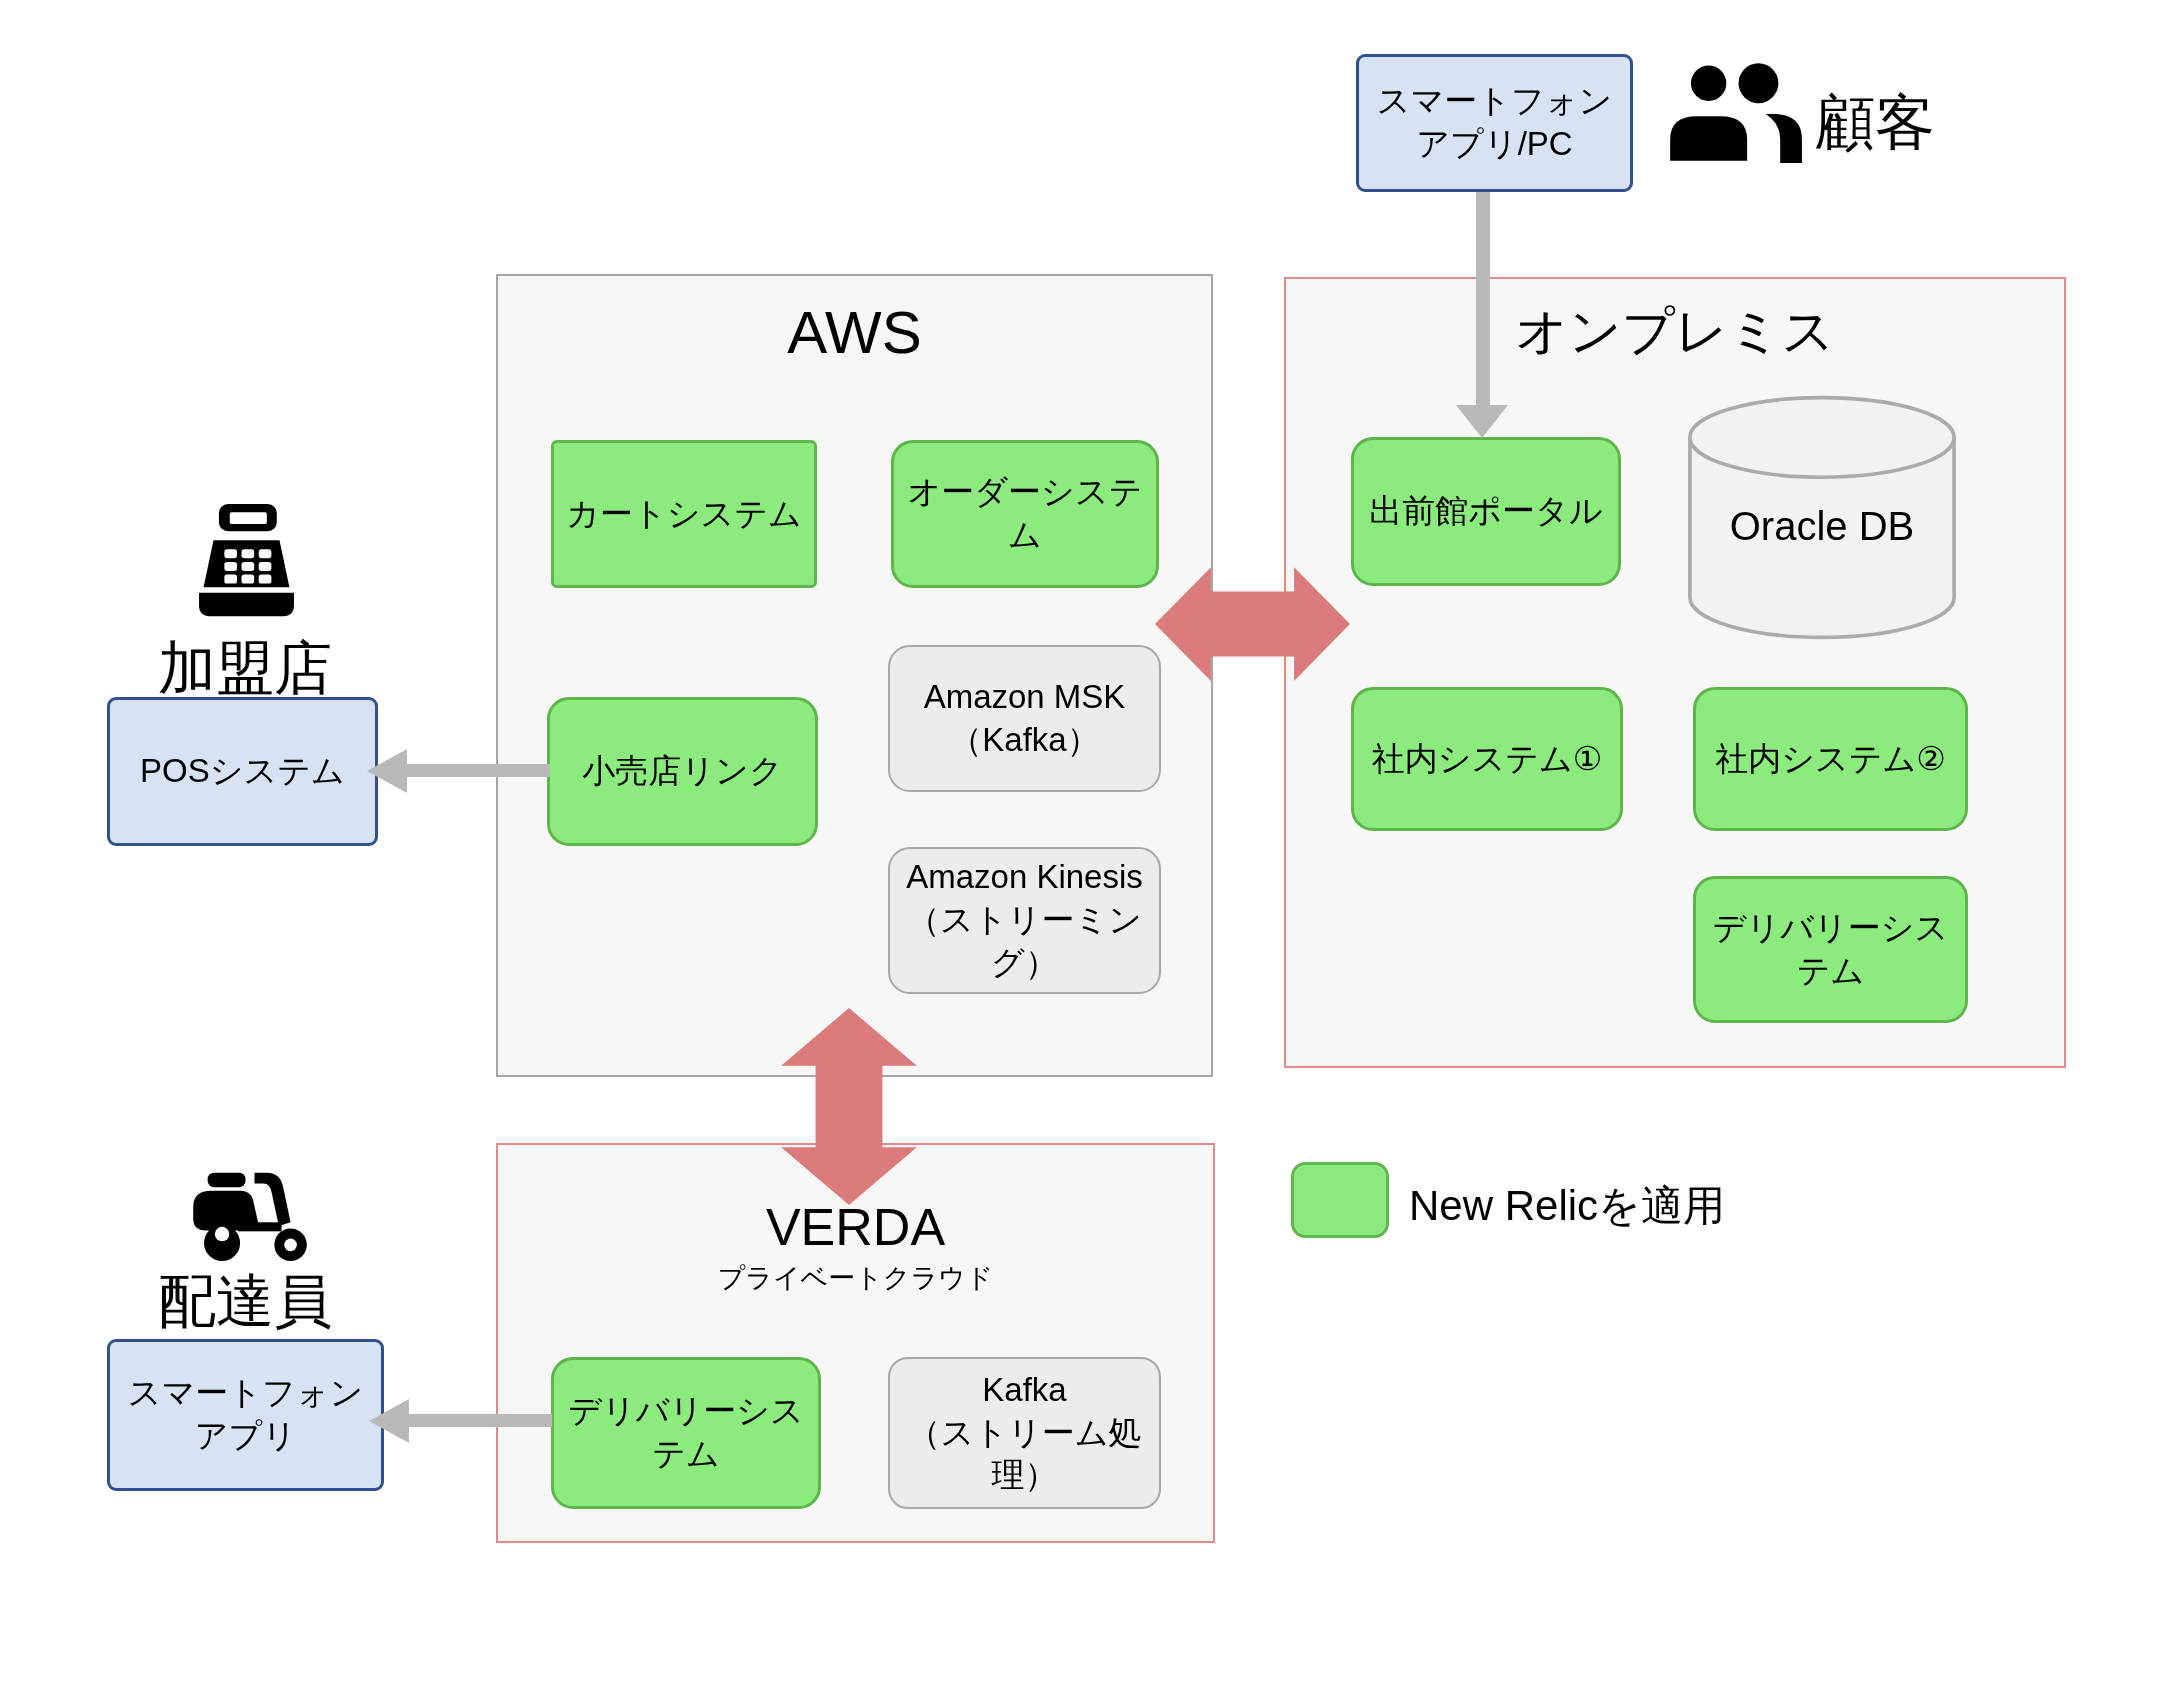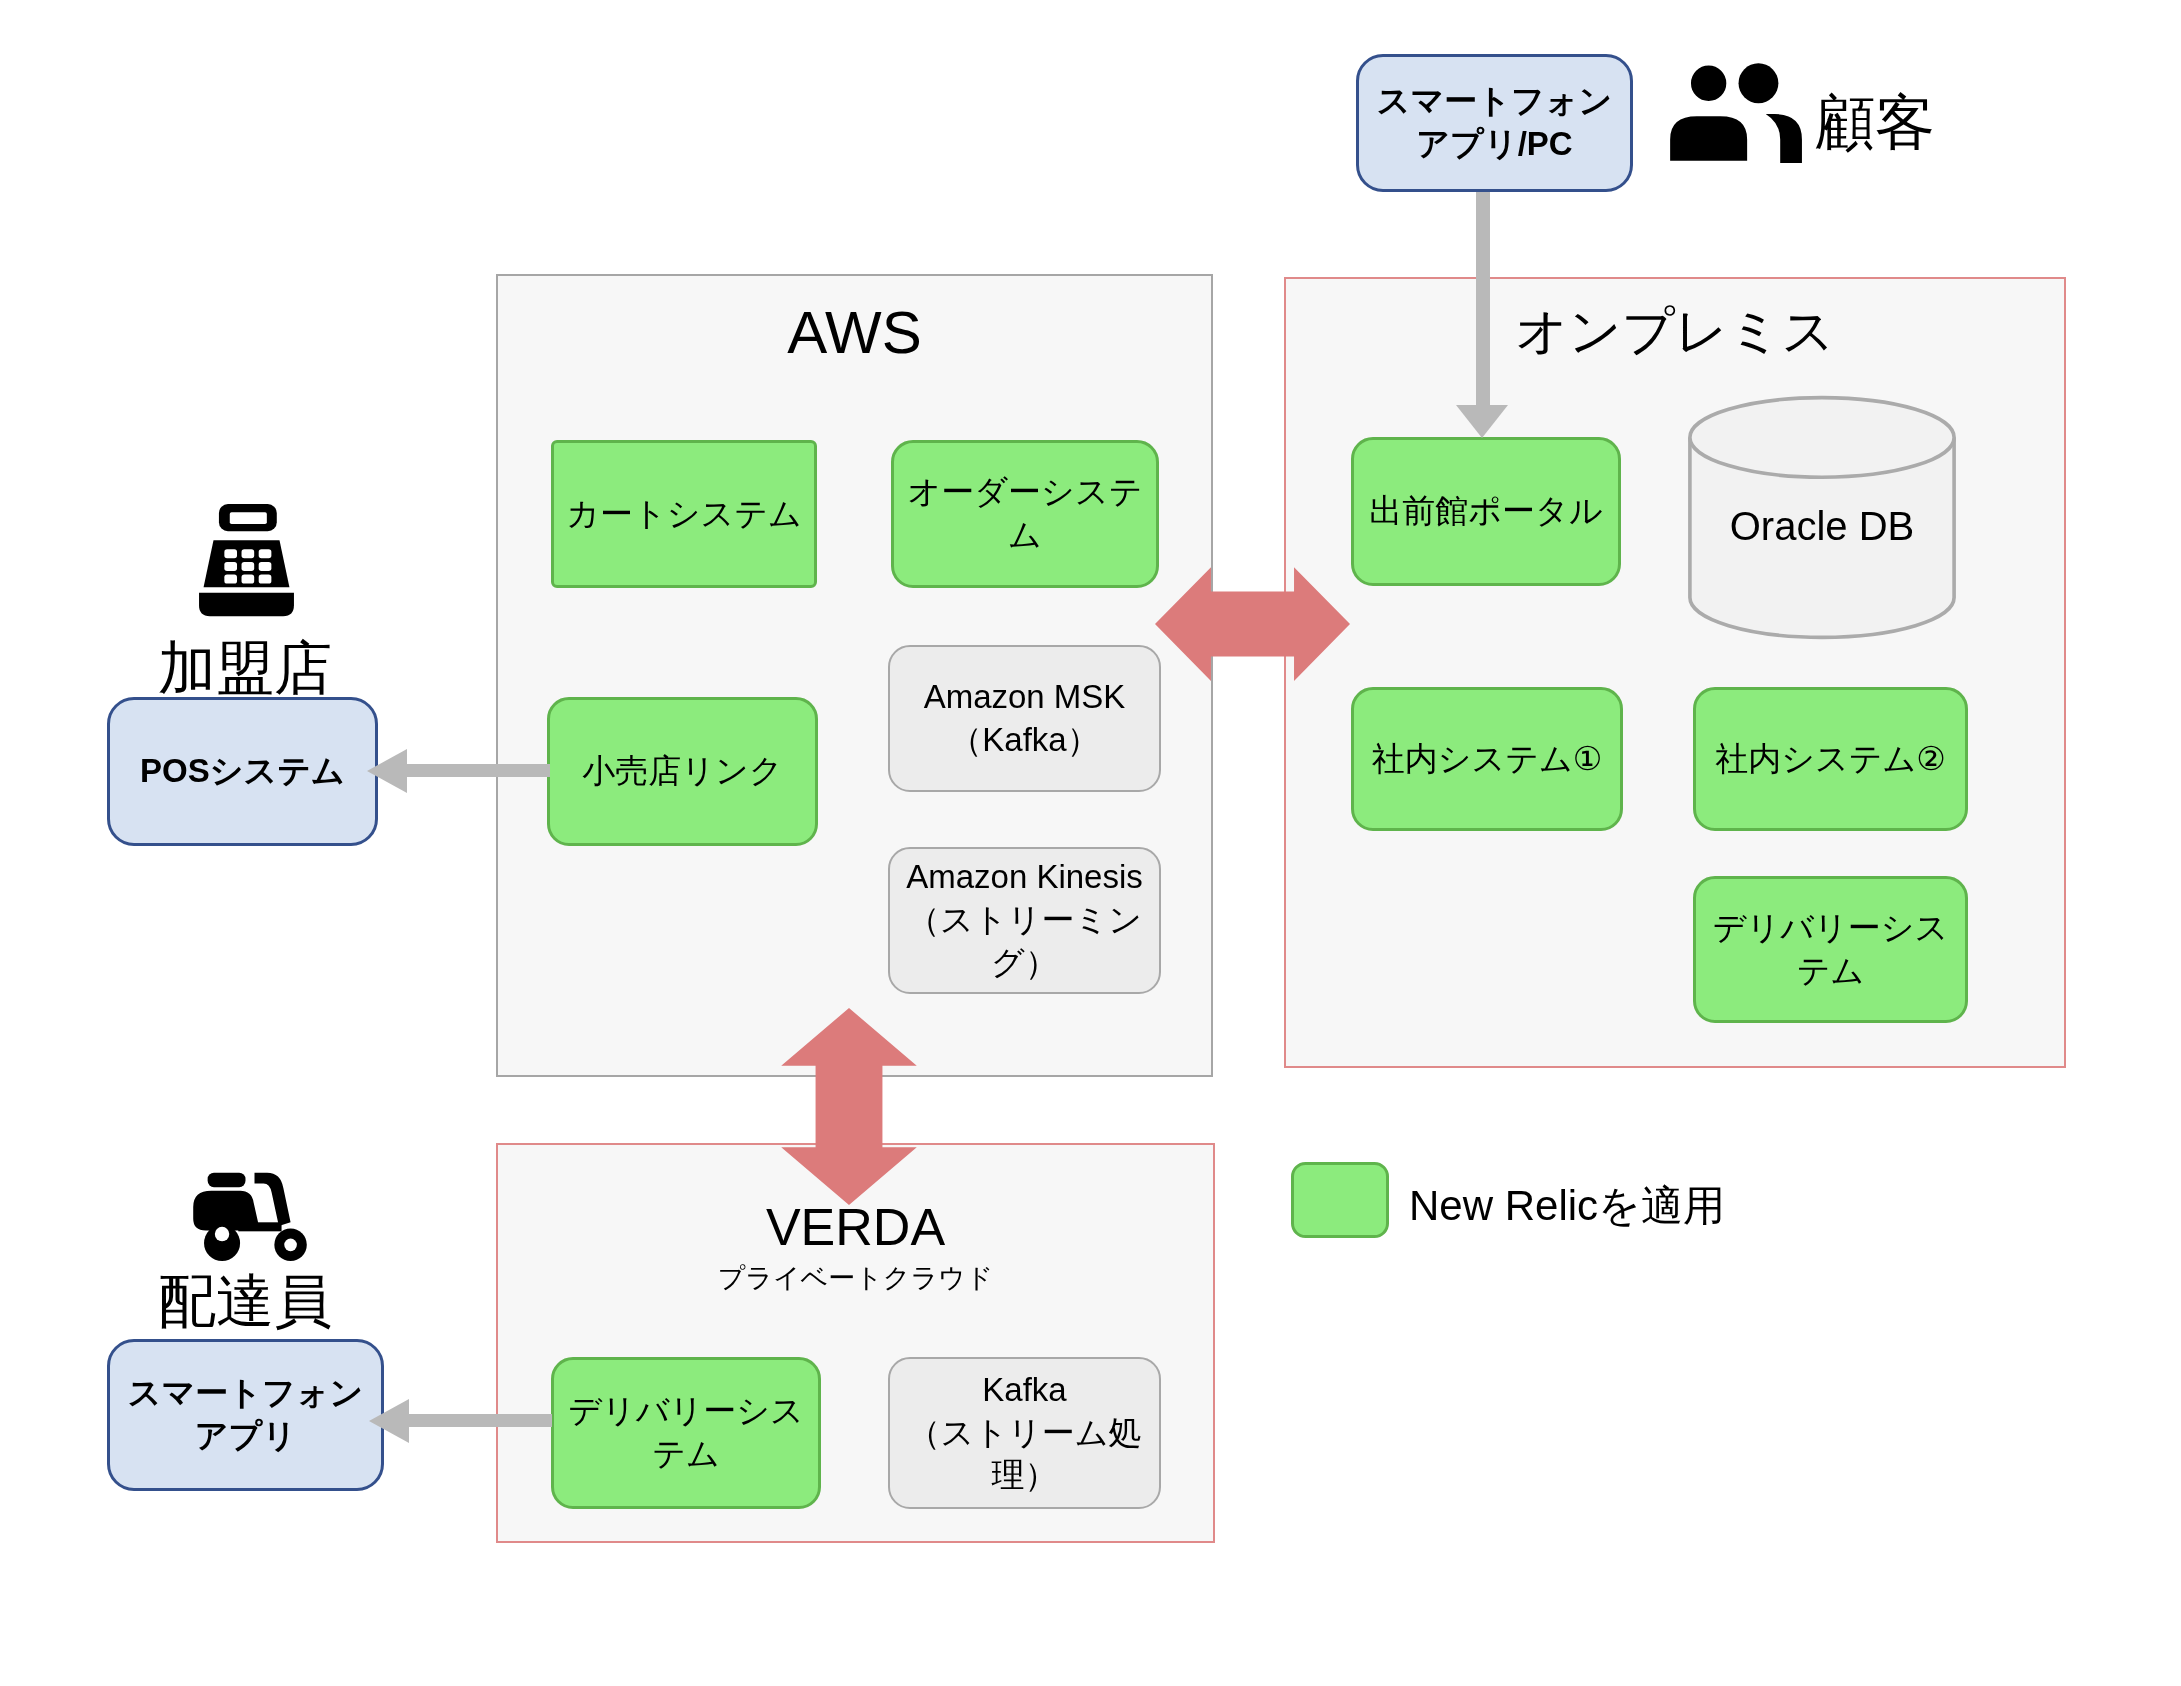--- a/index.html
+++ b/index.html
@@ -18,33 +18,33 @@
   #verda-title{margin-top:54px;}
   #verda-subtitle{text-align:center;font-size:27px;margin-top:3.6px;}
 
   .node{
     position:absolute;box-sizing:border-box;
     display:flex;flex-direction:column;align-items:center;justify-content:center;
     text-align:center;font-size:33px;line-height:1.3;border-radius:22px;
   }
   .node-green{background:#8CEB7D;border:3.6px solid #5FB44C;}
   .node-gray{background:#ECECEC;border:2.7px solid #A8A8A8;}
-  .node-blue{background:#D7E2F2;border:3.6px solid #34508C;border-radius:27px;font-weight:bold;}
+  .node-blue{background:#D7E2F2;border:3.6px solid #34508C;border-radius:9px;}
 
   #node-cart{left:551px;top:440px;width:266px;height:148px;border-radius:6px;}
   #node-order{left:891px;top:440px;width:268px;height:148px;}
   #node-retail-link{left:547px;top:697px;width:271px;height:149px;}
   #node-msk{left:888px;top:645px;width:273px;height:147px;}
   #node-kinesis{left:888px;top:847px;width:273px;height:147px;}
   #node-portal{left:1351px;top:437px;width:270px;height:149px;}
   #node-internal1{left:1351px;top:687px;width:272px;height:144px;}
   #node-internal2{left:1693px;top:687px;width:275px;height:144px;}
   #node-delivery-onprem{left:1693px;top:876px;width:275px;height:147px;}
   #node-delivery-verda{left:551px;top:1357px;width:270px;height:152px;}
-  #node-kafka-verda{left:888px;top:1357px;width:273px;height:152px;}
+  #node-kafka-verda{left:888px;top:1357px;width:273px;height:152px;border-radius:20px;}
   #node-smartphone-pc{left:1356px;top:54px;width:277px;height:138px;font-size:33px;}
   #node-pos{left:107px;top:697px;width:271px;height:149px;}
   #node-smartphone-app{left:107px;top:1339px;width:277px;height:152px;font-size:33px;}
 
   .abs{position:absolute;}
   .side-label{position:absolute;text-align:center;font-size:58px;}
   #merchant-label{left:107px;top:630px;width:276px;}
   #courier-label{left:107px;top:1263px;width:276px;}
   #customer-label{left:1815px;top:83px;font-size:60px;}
 

